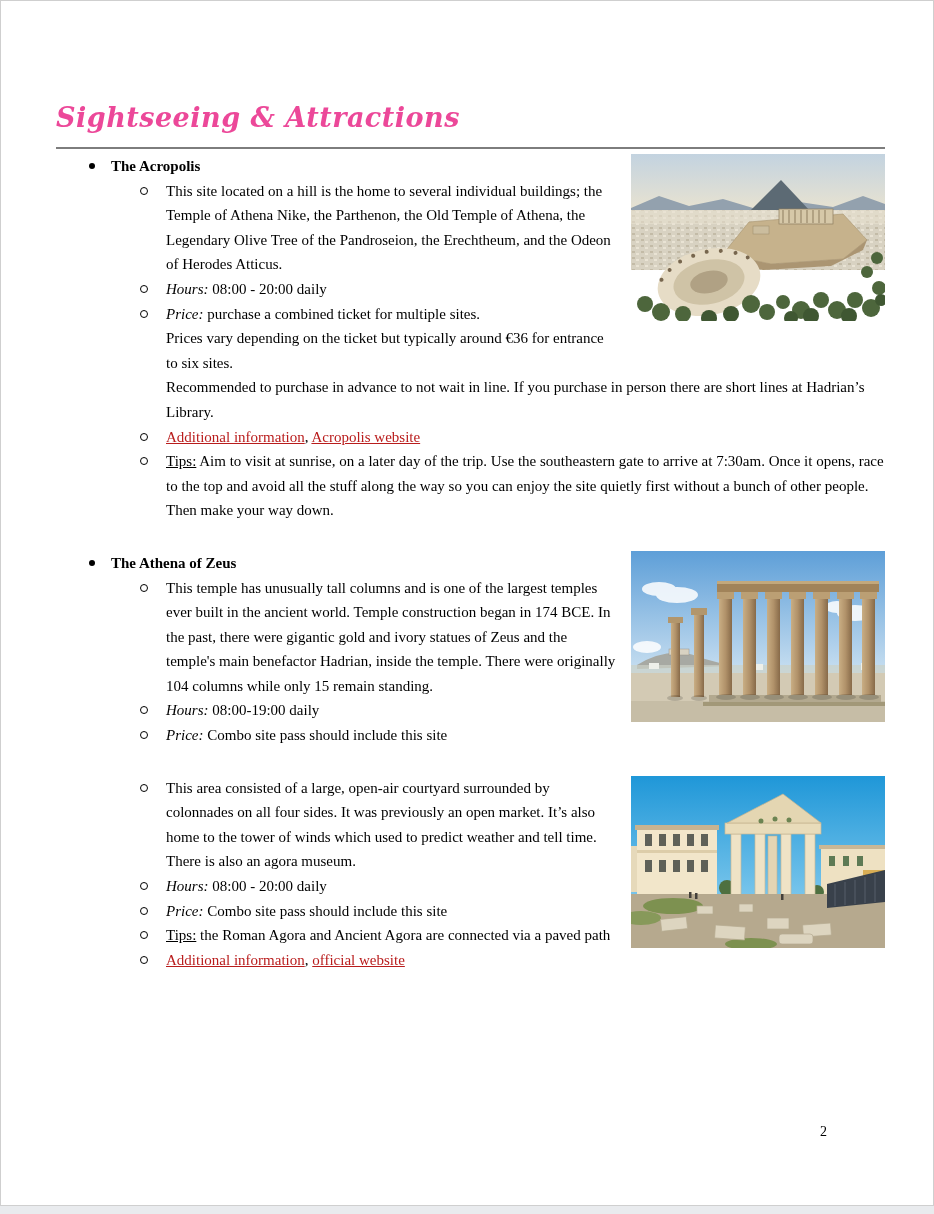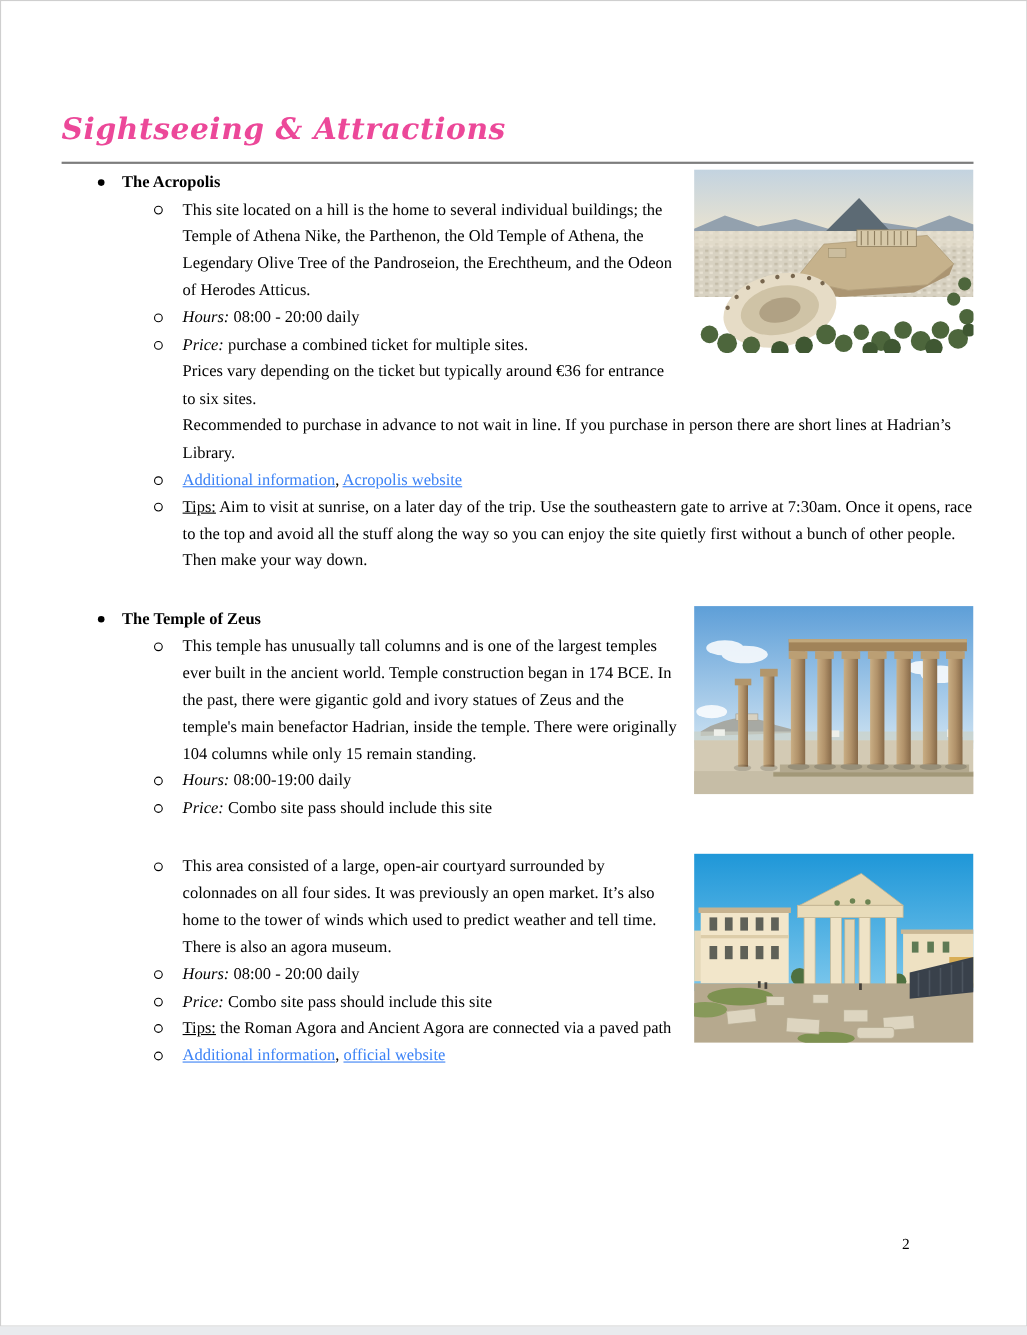--- a/index.html
+++ b/index.html
@@ -29,21 +29,21 @@
   figure.photo { float:right; width:254px; margin:0 0 10px 12px; padding:0; }
   figure.photo svg { display:block; }
   .li1 { position:relative; padding-left:55px; font-weight:bold; }
   .li1::before { content:""; position:absolute; left:33px; top:9px; width:6px; height:6px;
                  border-radius:50%; background:#000; }
   .li2 { position:relative; padding-left:110px; }
   .li2::before { content:""; position:absolute; left:84px; top:8px; width:6px; height:6px;
                  border-radius:50%; border:1.2px solid #000; background:transparent; }
   .it { font-style:italic; }
   .tips-label { text-decoration:underline; }
-  a.doclink { color:#3b82f6; text-decoration:underline; cursor:pointer; }
+  a.doclink { color:#b91c1c; text-decoration:underline; cursor:pointer; }
   .page-number { position:absolute; top:1122px; right:106px; font-size:14px; line-height:18px; }
 </style>
 </head>
 <body>
 
 <div class="page">
 
   <h1 class="doc-title">Sightseeing &amp; Attractions</h1>
   <hr class="rule">
 
@@ -198,21 +198,21 @@
           <ellipse cx="143" cy="146" rx="10" ry="3"></ellipse>
             <ellipse cx="167" cy="146" rx="10" ry="3"></ellipse>
           <ellipse cx="191" cy="146" rx="10" ry="3"></ellipse>
             <ellipse cx="215" cy="146" rx="10" ry="3"></ellipse>
           <ellipse cx="238" cy="146" rx="10" ry="3"></ellipse>
             <ellipse cx="44" cy="147" rx="8" ry="3"></ellipse>
           <ellipse cx="68" cy="147" rx="8" ry="3"></ellipse>
         </g>
       </svg>
     </figure>
-    <div class="li1"><span>The Temple of Zeus</span></div>
+    <div class="li1"><span>The Athena of Zeus</span></div>
     <div class="li2"><span>This temple has unusually tall columns and is one of the largest temples ever built in the ancient world. Temple construction began in 174 BCE. In the past, there were gigantic gold and ivory statues of Zeus and the temple's main benefactor Hadrian, inside the temple. There were originally 104 columns while only 15 remain standing.</span></div>
     <div class="li2"><span class="it">Hours:</span> <span>08:00-19:00 daily</span></div>
     <div class="li2"><span class="it">Price:</span> <span>Combo site pass should include this site</span></div>
   </section>
 
   <section class="attraction gap">
     <figure class="photo">
       <svg width="254" height="172" viewBox="0 0 254 172">
         <defs>
           <linearGradient id="sky3" x1="0" y1="0" x2="0" y2="1">

